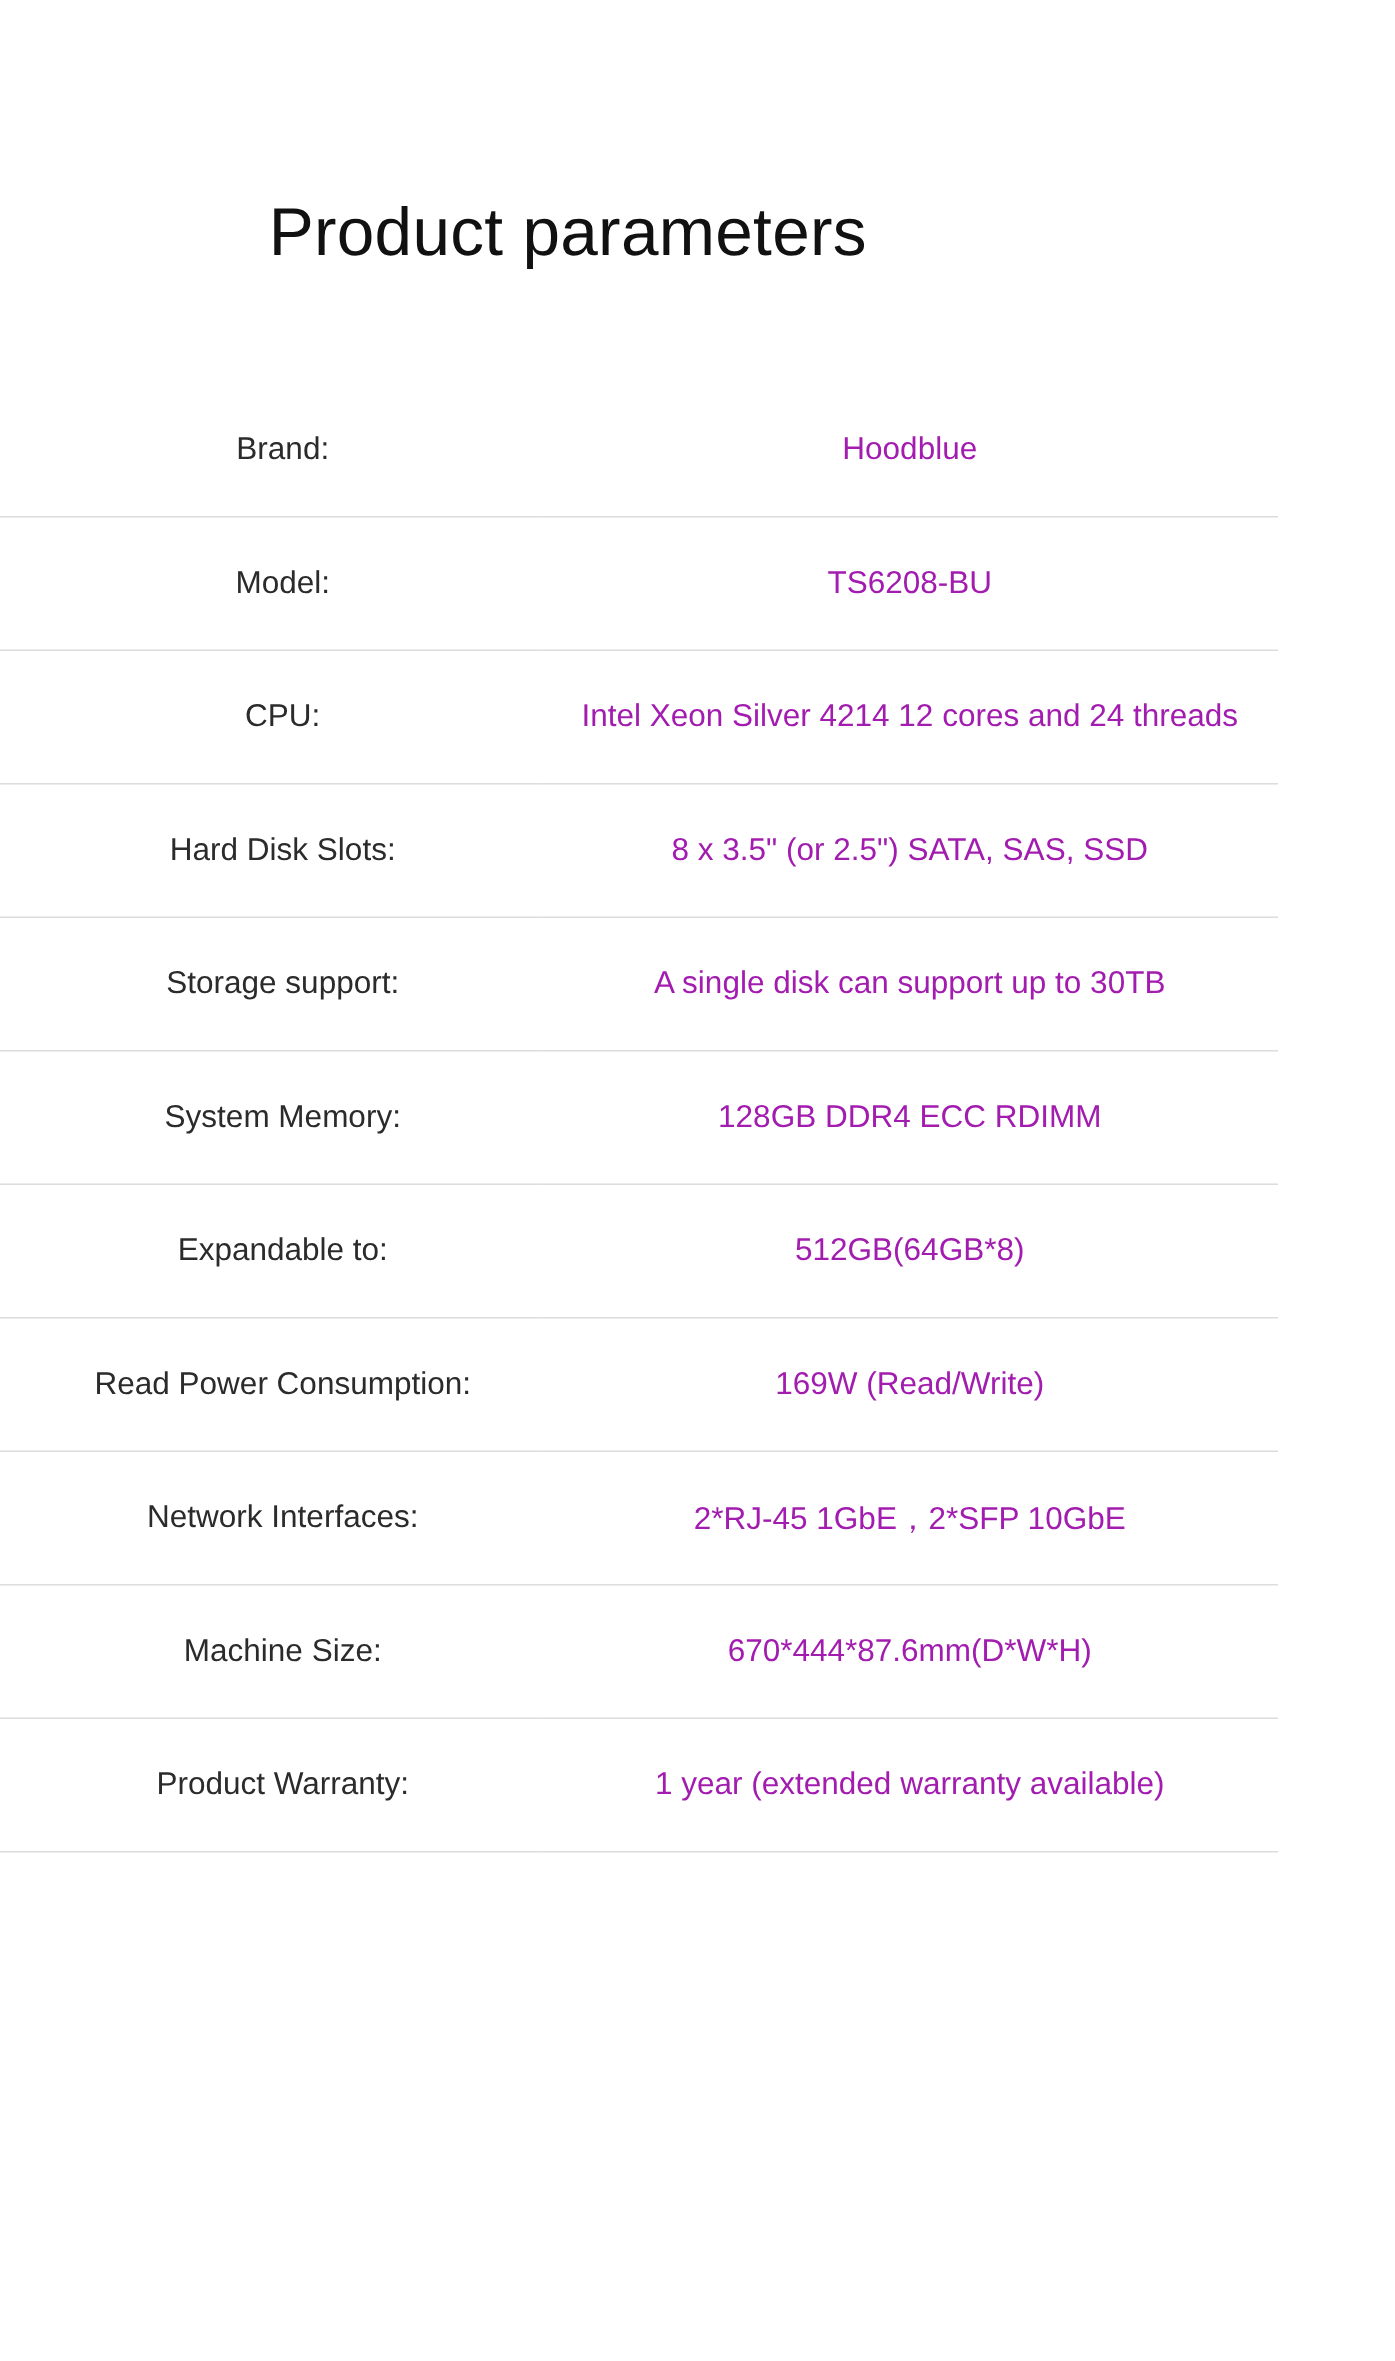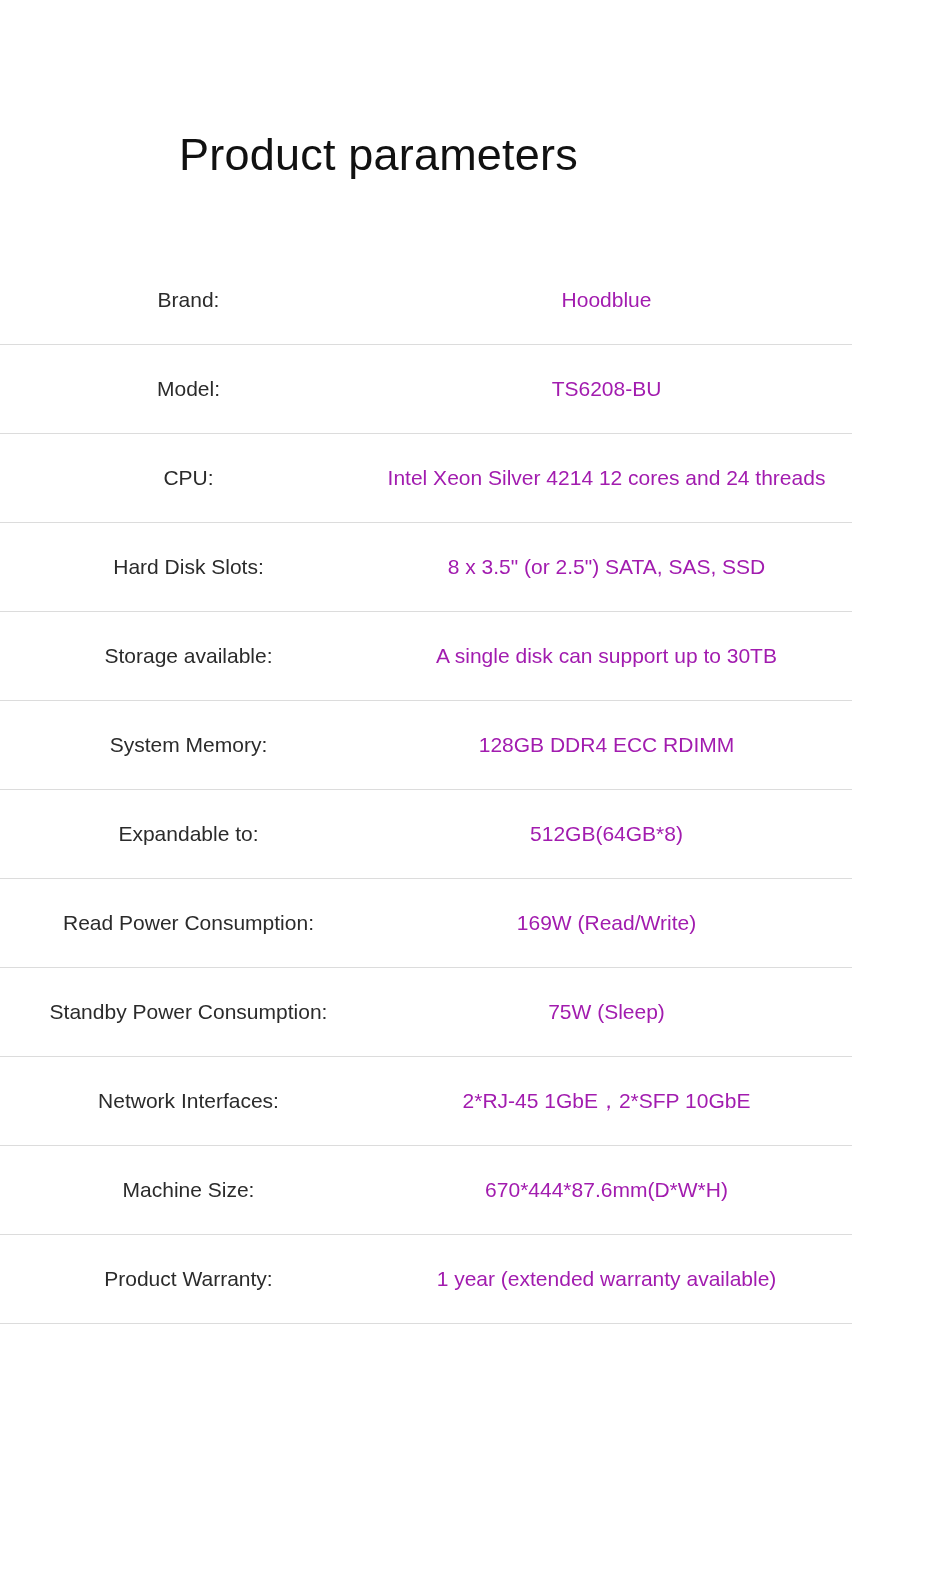--- a/index.html
+++ b/index.html
@@ -80,38 +80,34 @@
       </tr>
       <tr class="spec-row">
         <td class="spec-label">CPU:</td>
         <td class="spec-value">Intel Xeon Silver 4214  12 cores and 24 threads</td>
       </tr>
       <tr class="spec-row">
         <td class="spec-label">Hard Disk Slots:</td>
         <td class="spec-value">8 x 3.5" (or 2.5") SATA, SAS, SSD</td>
       </tr>
       <tr class="spec-row">
-        <td class="spec-label">Storage available:</td>
+        <td class="spec-label">Storage support:</td>
         <td class="spec-value">A single disk can support up to 30TB</td>
       </tr>
       <tr class="spec-row">
         <td class="spec-label">System Memory:</td>
         <td class="spec-value">128GB DDR4 ECC RDIMM</td>
       </tr>
       <tr class="spec-row">
         <td class="spec-label">Expandable to:</td>
         <td class="spec-value">512GB(64GB*8)</td>
       </tr>
       <tr class="spec-row">
         <td class="spec-label">Read Power Consumption:</td>
         <td class="spec-value">169W (Read/Write)</td>
-      </tr>
-      <tr class="spec-row">
-        <td class="spec-label">Standby Power Consumption:</td>
-        <td class="spec-value">75W (Sleep)</td>
       </tr>
       <tr class="spec-row">
         <td class="spec-label">Network Interfaces:</td>
         <td class="spec-value">2*RJ-45 1GbE，2*SFP  10GbE</td>
       </tr>
       <tr class="spec-row">
         <td class="spec-label">Machine Size:</td>
         <td class="spec-value">670*444*87.6mm(D*W*H)</td>
       </tr>
       <tr class="spec-row">

